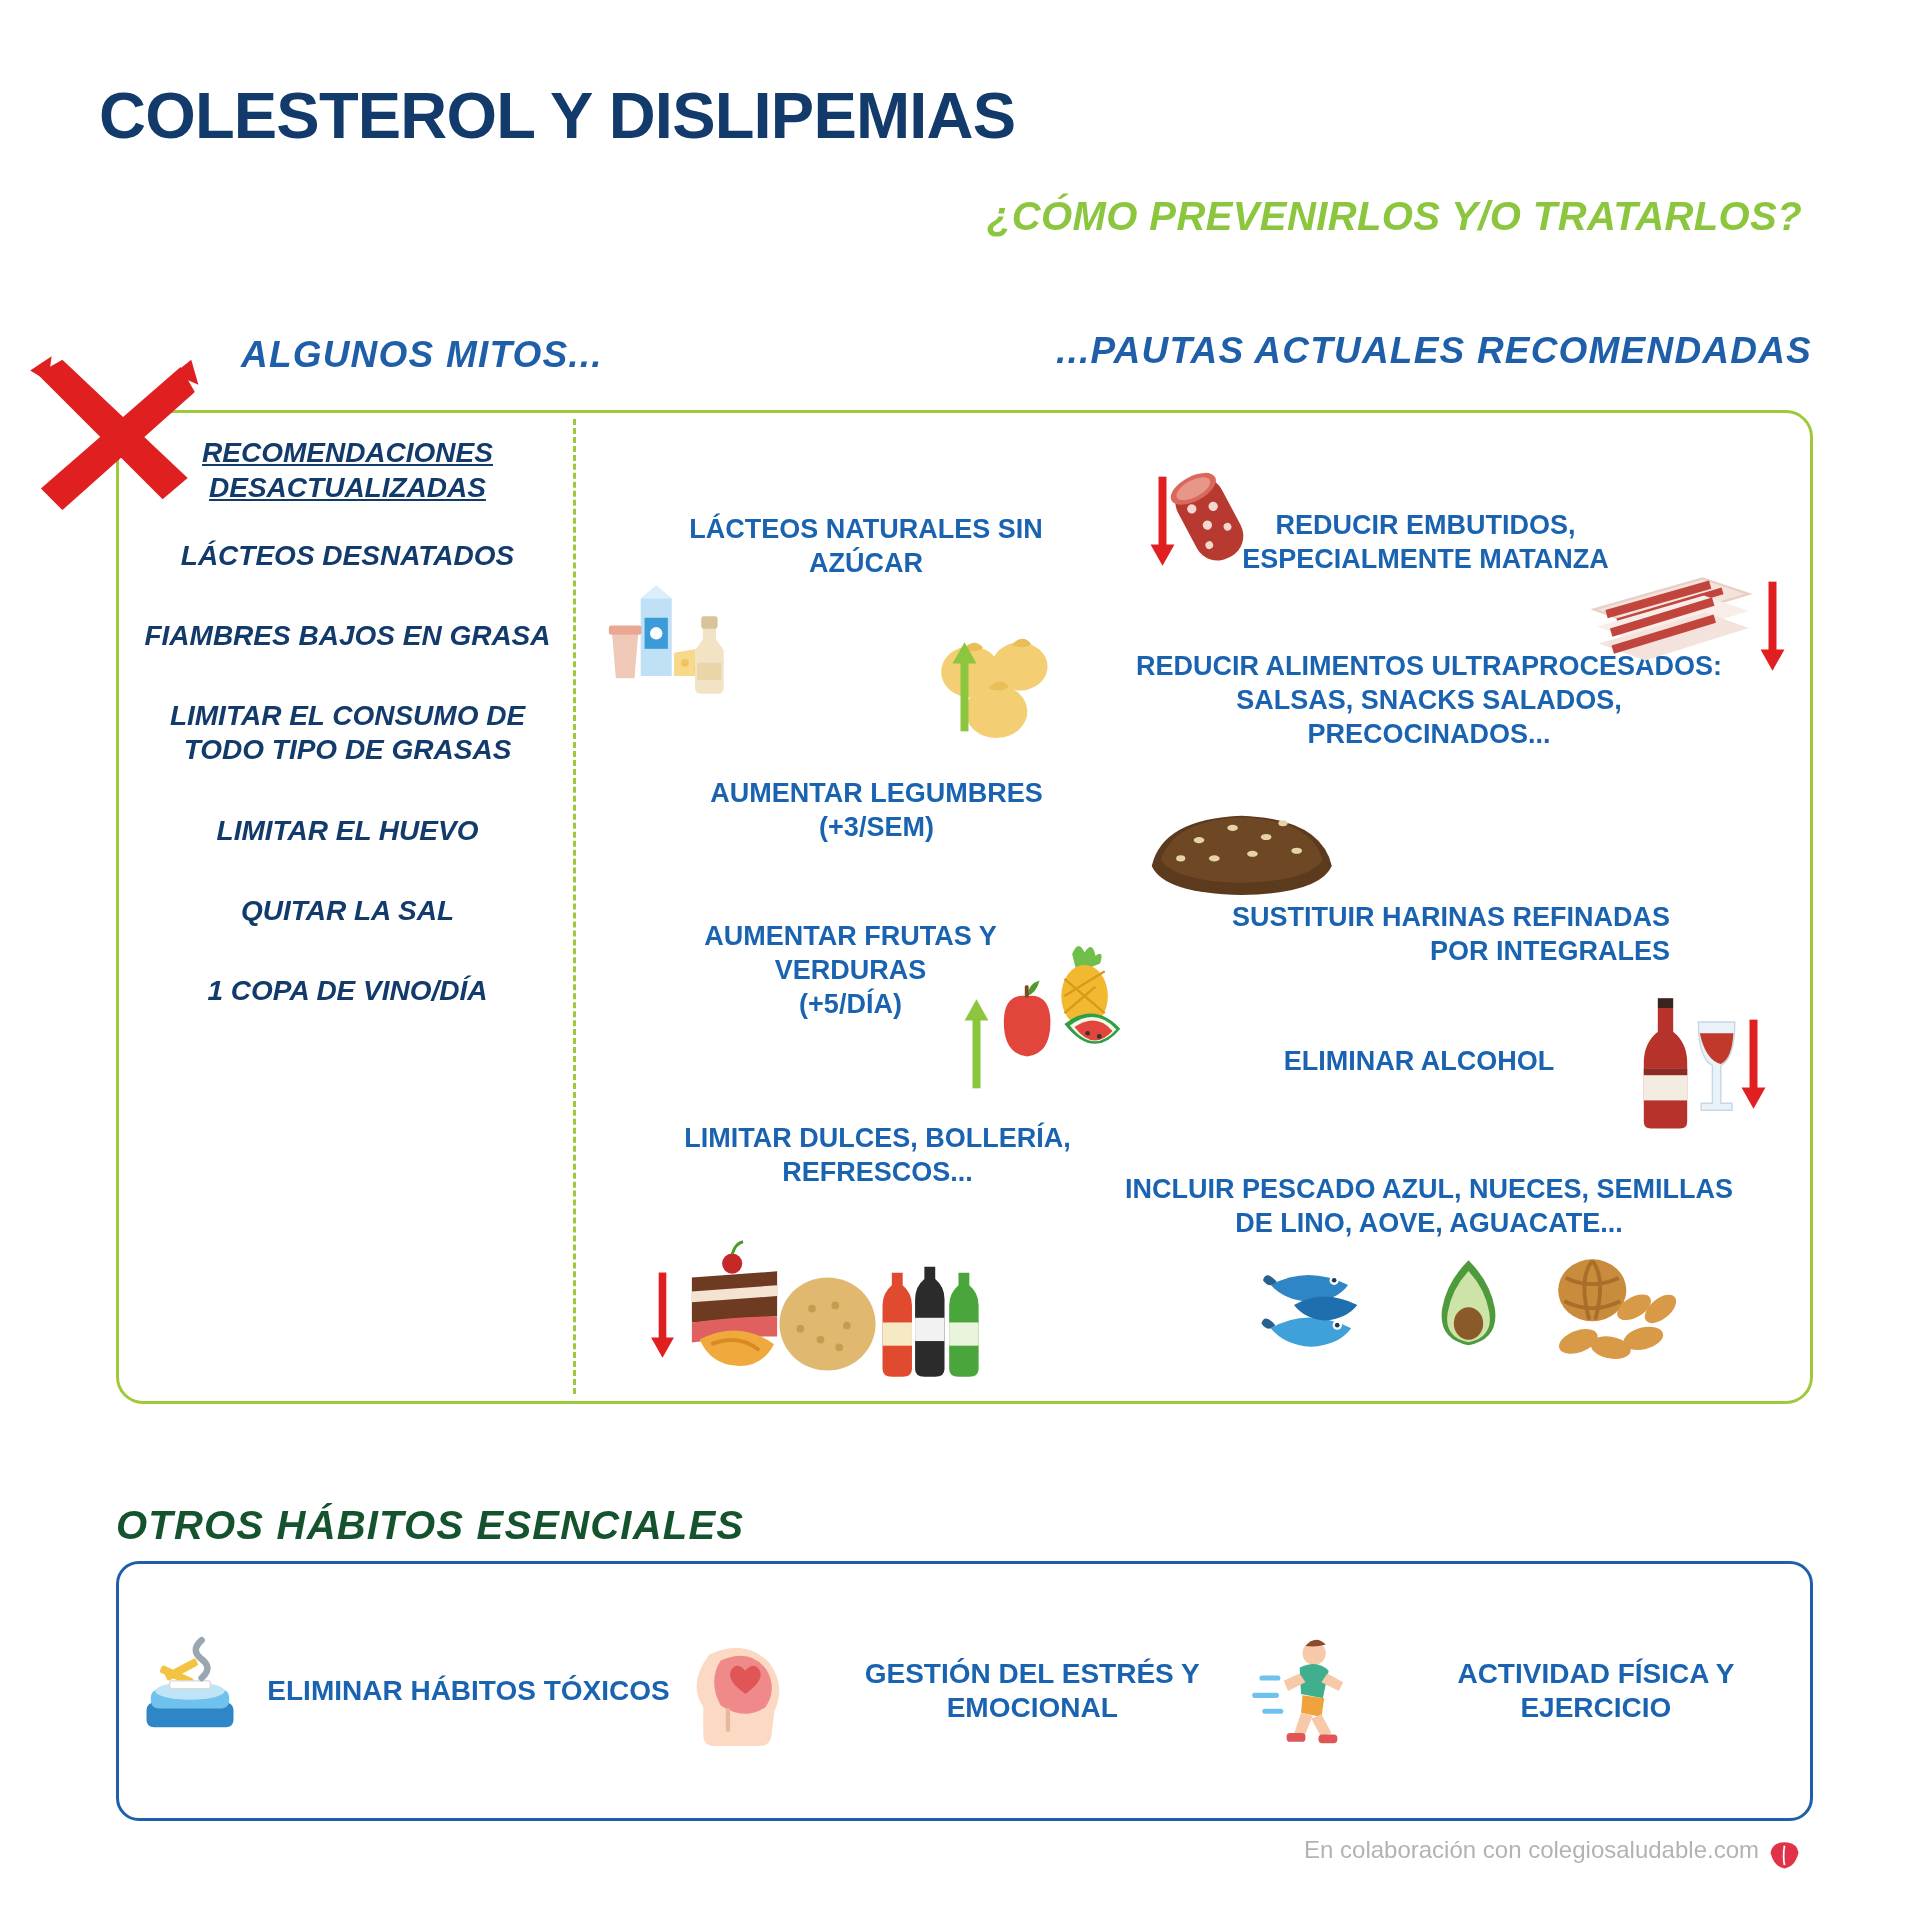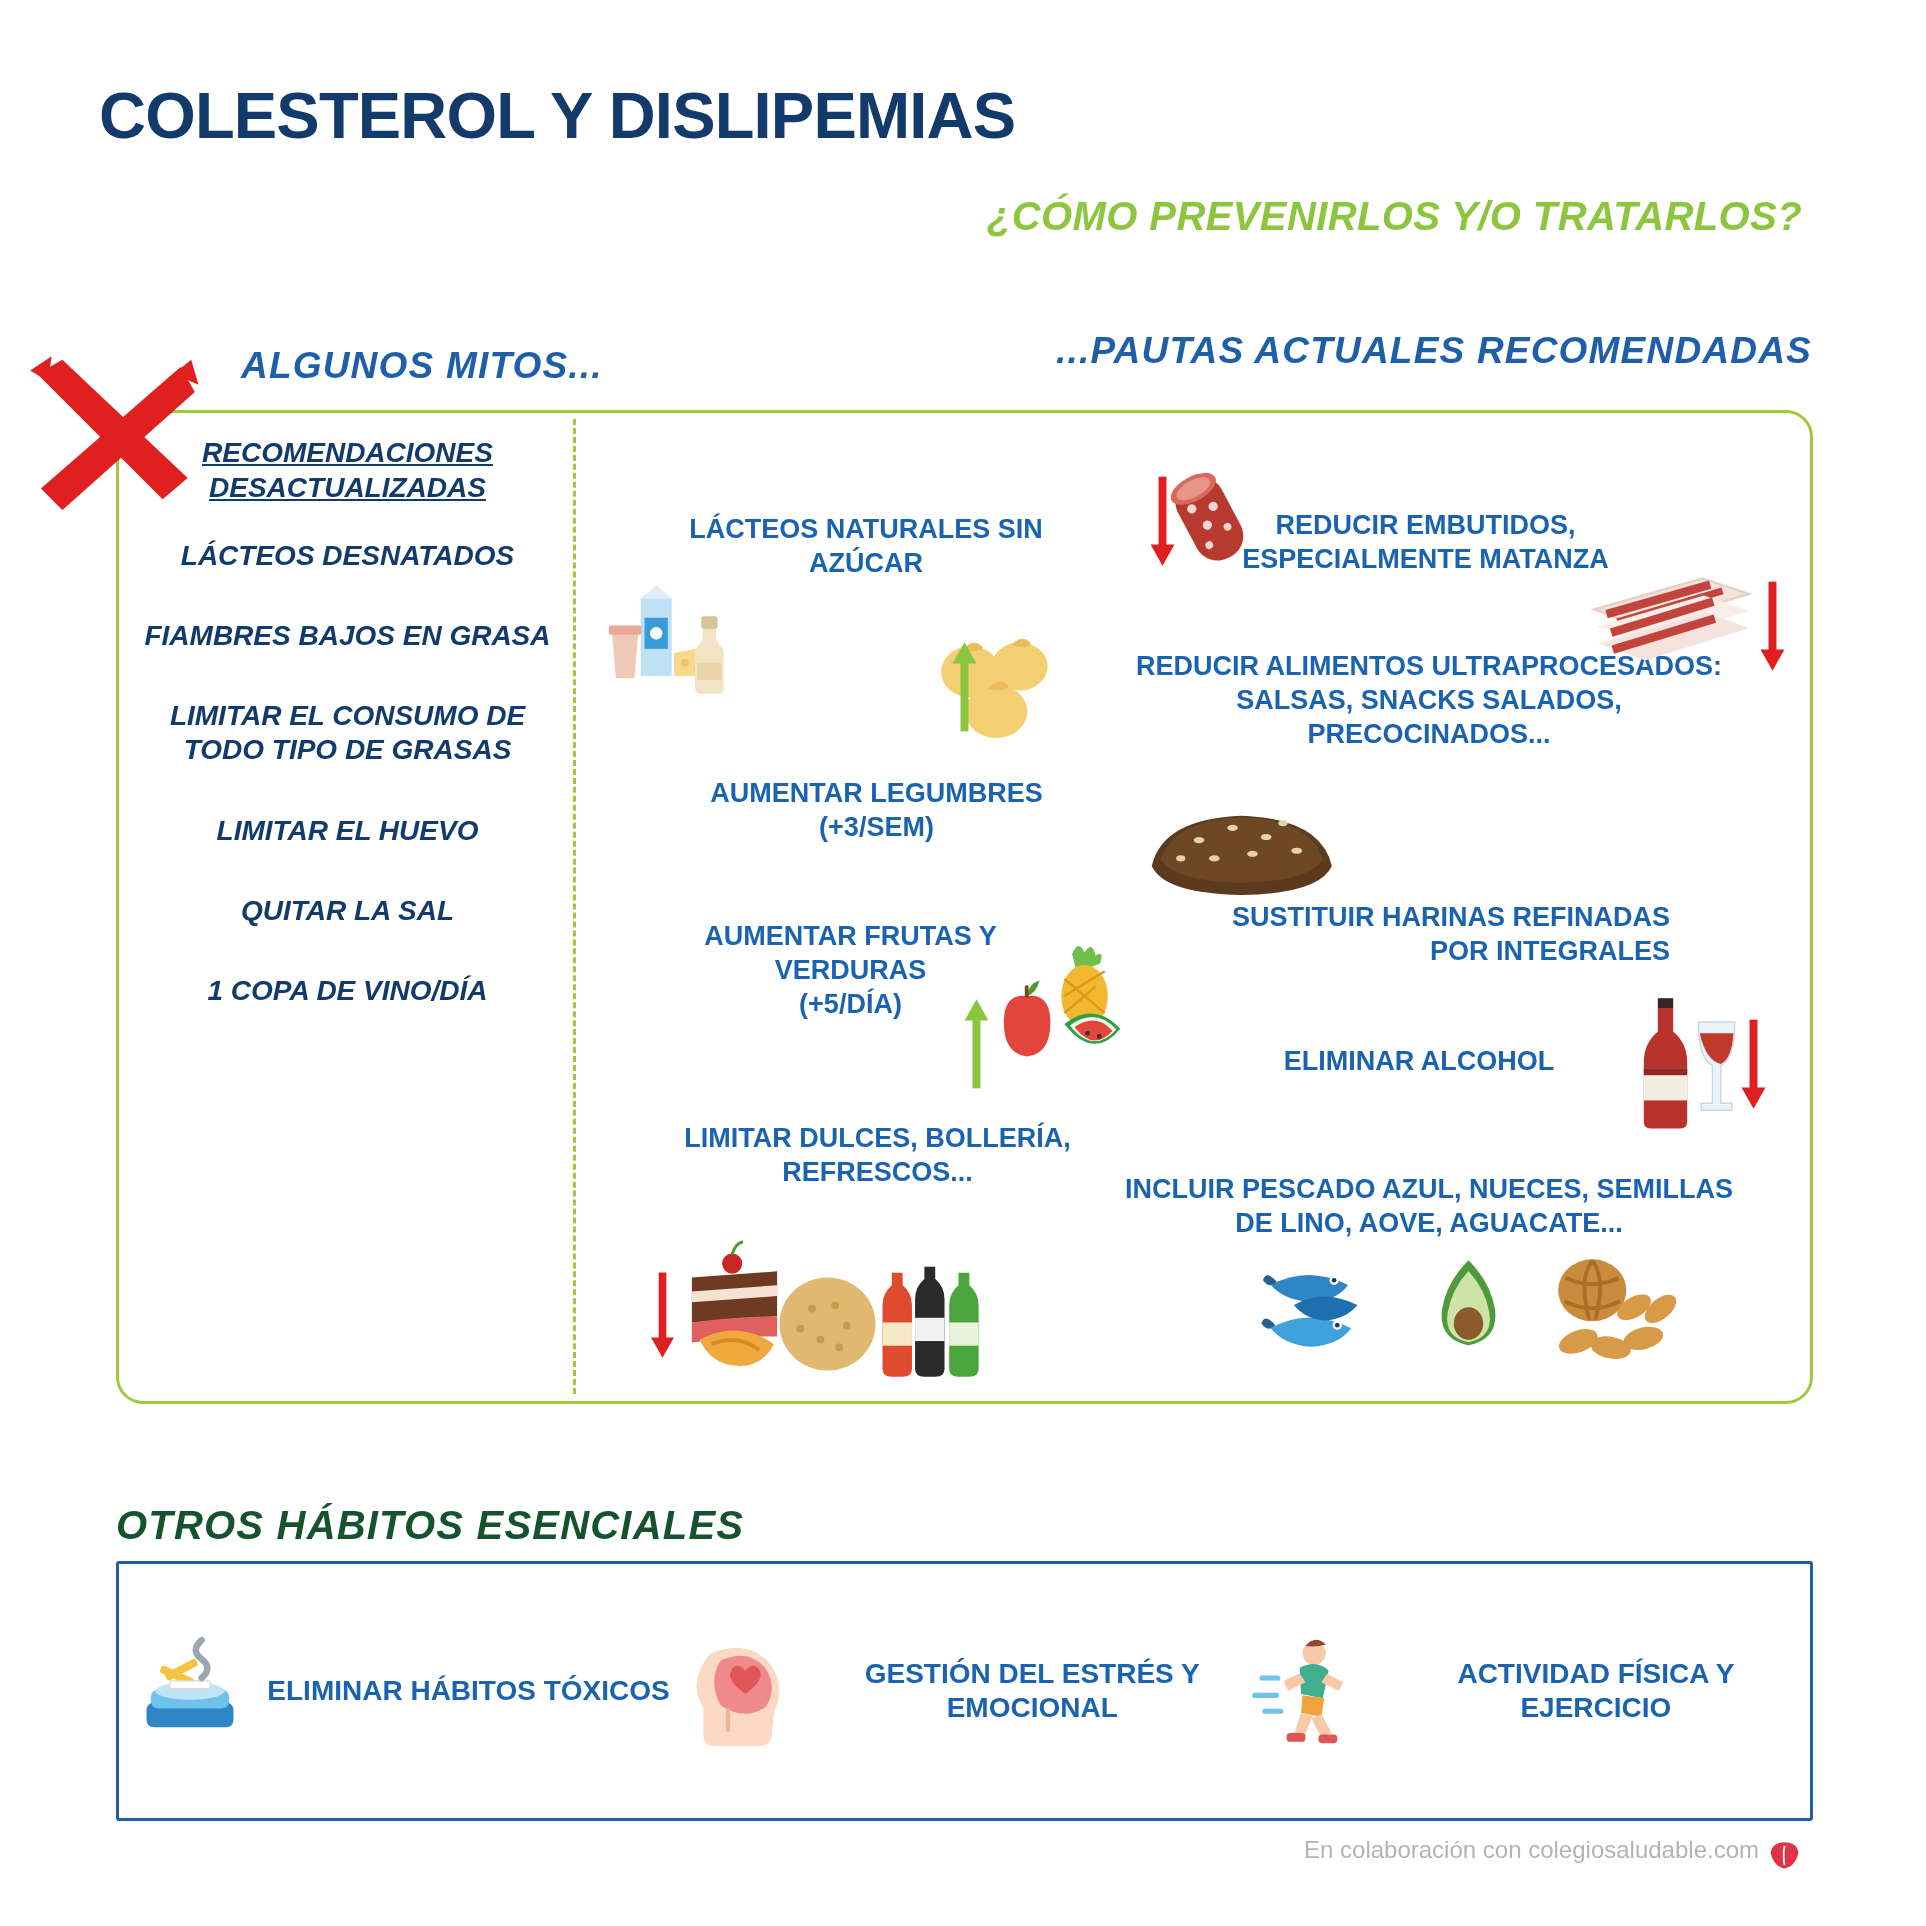--- a/index.html
+++ b/index.html
@@ -45,21 +45,21 @@
 
   
   .script-head {
     position: absolute;
     font-family: "Liberation Sans", sans-serif;
     font-style: italic;
     font-weight: bold;
     color: #1F5FA9;
     letter-spacing: 1.2px;
   }
-  #myths-head { left: 241px; top: 334px; font-size: 37px; margin-top: 11px; }
+  #myths-head { left: 241px; top: 334px; font-size: 37px; }
   #guides-head { left: 1056px; top: 330px; font-size: 37px; }
   #habits-head { left: 116px; top: 1503px; font-size: 40px; color:#14532d;}
 
   
   .main-box {
     position: absolute;
     left: 116px;
     top: 410px;
     width: 1697px;
     height: 994px;
@@ -179,21 +179,21 @@
   #arr-down-wine  { left: 1740px; top: 1017px; }
 
   
   .habits-box {
     position: absolute;
     left: 116px;
     top: 1561px;
     width: 1697px;
     height: 260px;
     border: 3.9px solid #1F5FA9;
-    border-radius: 3px;
+    border-radius: 23px;
     background: #fff;
     display: flex;
     align-items: center;
   }
   .habit {
     flex: 1;
     display: flex;
     align-items: center;
     justify-content: center;
     gap: 19.4px;

